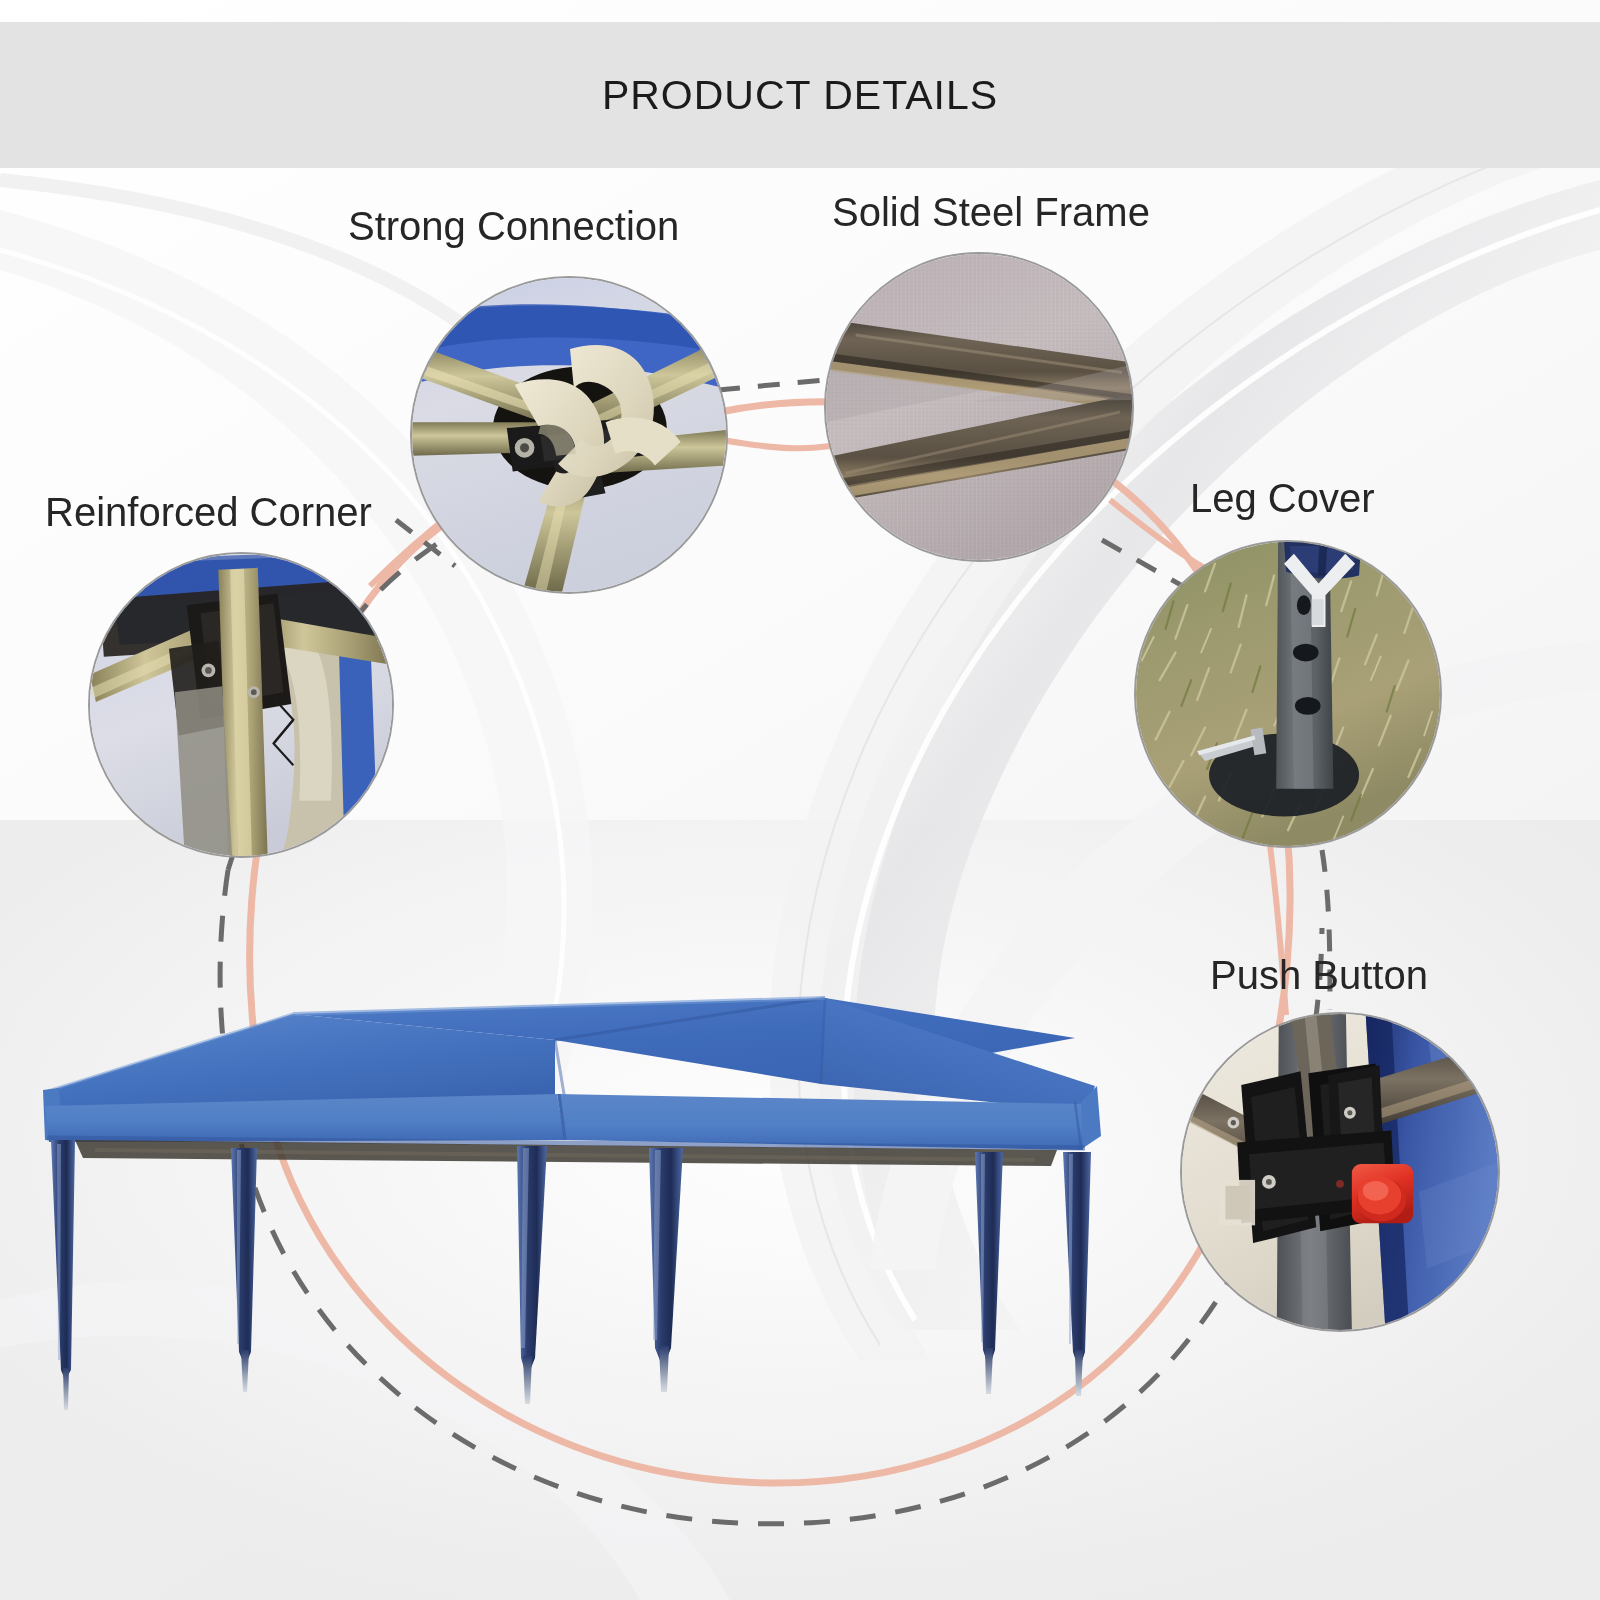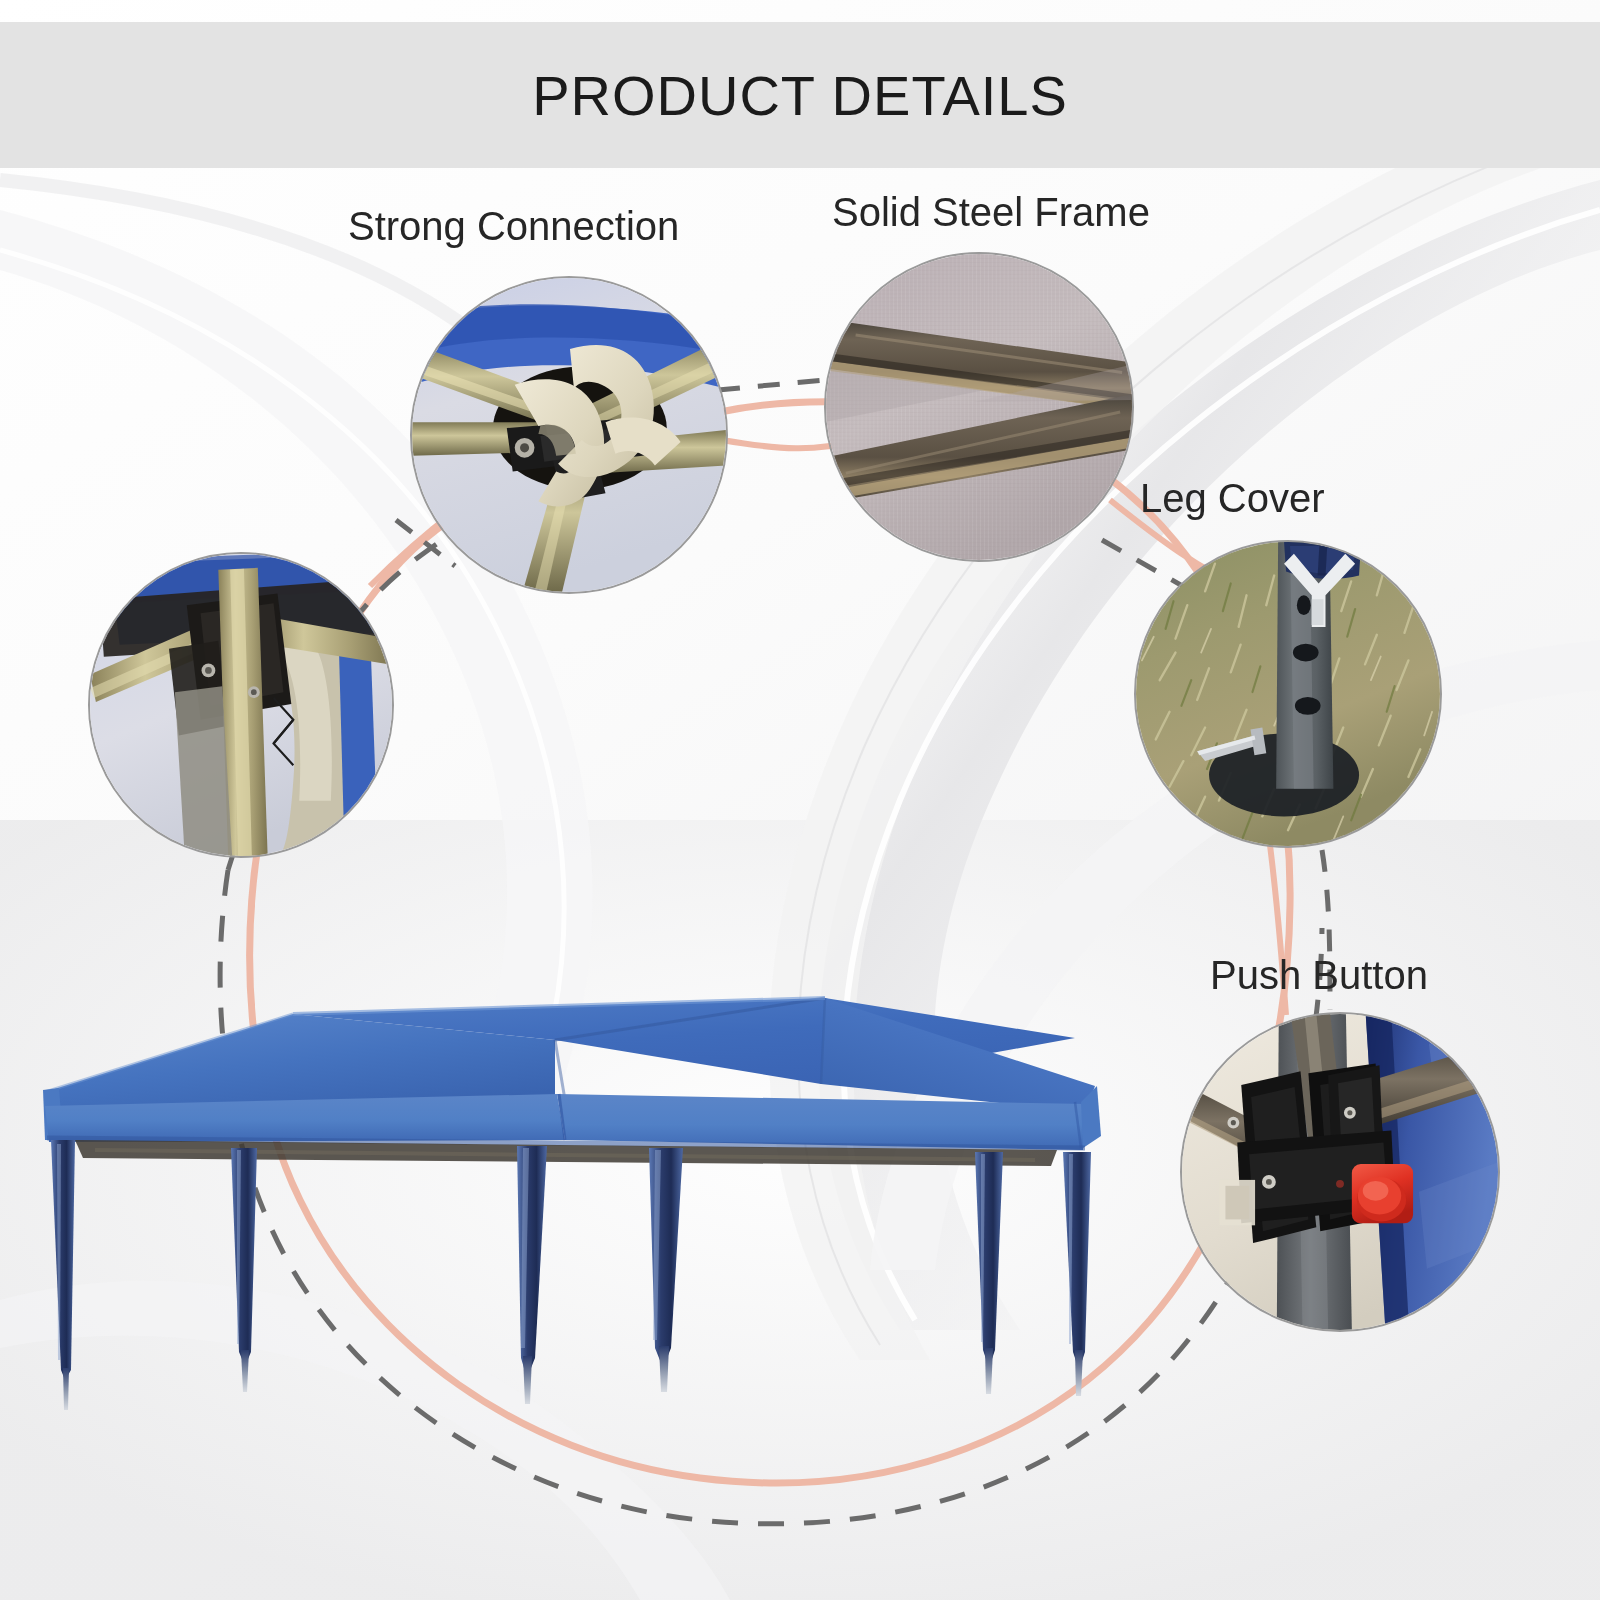--- a/index.html
+++ b/index.html
@@ -15,21 +15,21 @@
   #bg{position:absolute;inset:0;z-index:0;}
 
   
   .header-band{
     position:absolute;left:0;top:22px;width:1600px;height:146px;
     background:#e3e3e3;z-index:3;
   }
   .header-title{
     position:absolute;left:0;top:22px;width:1600px;height:146px;
     display:flex;align-items:center;justify-content:center;
-    font-size:56px;letter-spacing:1px;color:#1b1b1b;font-weight:400;
+    font-size:41px;letter-spacing:1px;color:#1b1b1b;font-weight:400;
     z-index:4;white-space:nowrap;
   }
 
   
   #connectors{position:absolute;inset:0;z-index:2;}
 
   
   .label{
     position:absolute;z-index:6;
     font-size:40px;color:#262626;font-weight:400;
@@ -546,22 +546,23 @@
     <g opacity="0.5">
       <path d="M22,164 L26,164 L25,380 L23,380 Z" fill="#8da4cf"></path>
       <path d="M202,170 L206,170 L204,364 L202,364 Z" fill="#8da4cf"></path>
       <path d="M488,168 L494,168 L490,368 L486,368 Z" fill="#8da4cf"></path>
       <path d="M620,170 L626,170 L622,360 L618,360 Z" fill="#8da4cf"></path>
       <path d="M946,174 L950,174 L948,362 L946,362 Z" fill="#8da4cf"></path>
       <path d="M1034,174 L1038,174 L1036,364 L1034,364 Z" fill="#8da4cf"></path>
     </g>
   </svg>
 
+  <div class="label" style="left:45px;top:492px;">Reinforced Corner</div>
 
   <div class="label" style="left:832px;top:192px;">Solid Steel Frame</div>
 
   <div class="label" style="left:348px;top:206px;">Strong Connection</div>
 
-  <div class="label" style="left:1140px;top:478px;text-align:center;">Leg Cover</div>
+  <div class="label" style="left:1190px;top:478px;text-align:center;">Leg Cover</div>
 
   <div class="label" style="left:1210px;top:955px;">Push Button</div>
 
 </div>
 
 </body></html>

